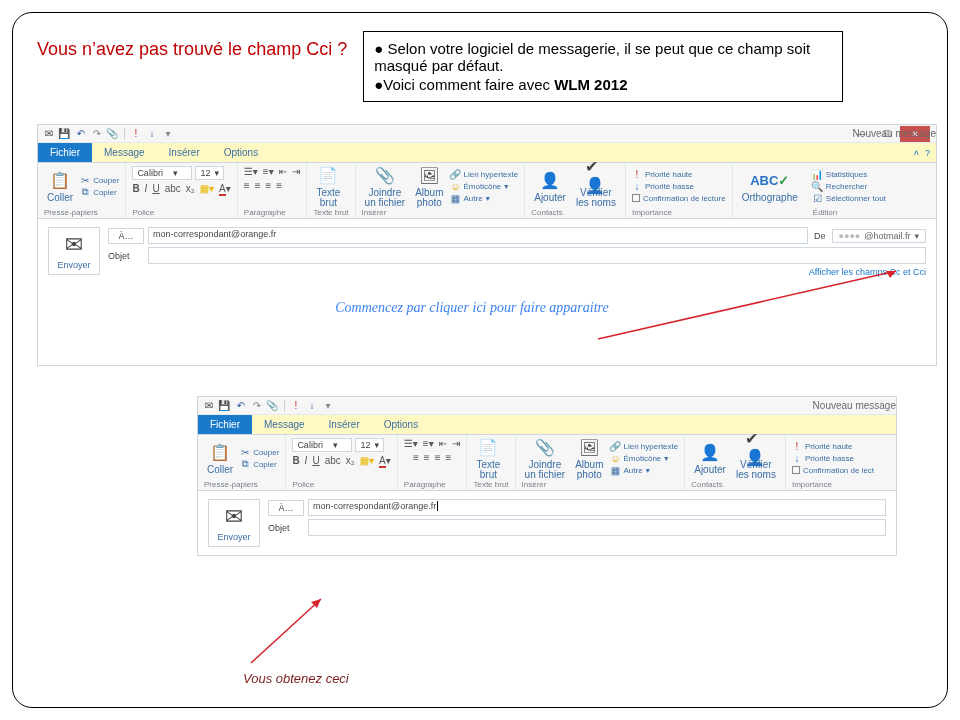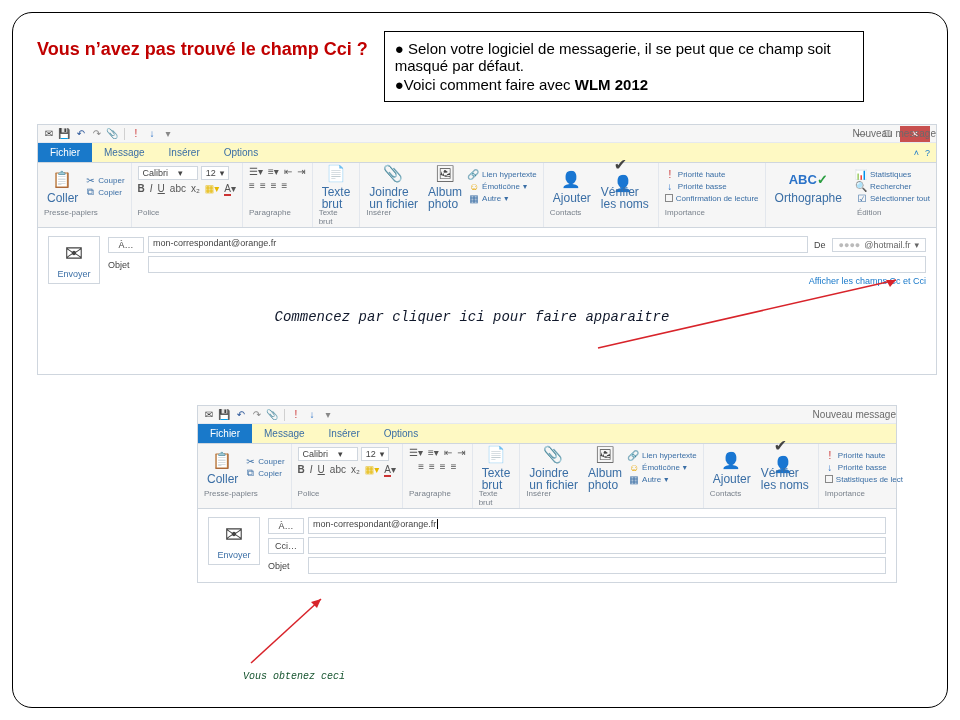--- a/index.html
+++ b/index.html
@@ -1,19 +1,19 @@
 <!DOCTYPE html>
 <html><head>
 <meta charset="utf-8">
 <style>
   *{box-sizing:border-box;margin:0;padding:0;font-family:"Segoe UI",Arial,sans-serif}
   body{background:#fff;width:960px;height:720px;position:relative}
   .page{position:absolute;inset:12px;border:1.5px solid #000;border-radius:20px;padding:18px 24px 0 24px;overflow:hidden}
   .top{display:flex;gap:16px;align-items:flex-start}
-  .q{color:#c00000;font-weight:700;font-size:18px;flex:0 0 auto;padding-top:8px}
+  .q{color:#c00000;font-weight:400;font-size:18px;flex:0 0 auto;padding-top:8px}
   .box{border:1.5px solid #000;padding:6px 10px;font-size:15px;max-width:480px}
   .box p{margin:2px 0}
   .scrA{margin-top:22px;width:900px}
   .scrB{margin:30px 0 0 160px;width:700px}
   .win{border:1px solid #cfd6de;background:#fff;font-size:10px;color:#444}
   .qat{height:18px;background:#f6f6f6;display:flex;align-items:center;gap:6px;padding:0 6px;position:relative;border-bottom:1px solid #e5e9ef}
   .qat .ic{width:10px;height:10px;display:flex;align-items:center;justify-content:center;font-size:10px}
   .qat .sep{width:1px;height:12px;background:#d0d0d0}
   .qat .title{position:absolute;left:0;right:0;text-align:right;color:#6a6a6a;font-size:10px;pointer-events:none}
   .wctrls{margin-left:auto;display:flex;gap:0}
@@ -23,36 +23,36 @@
   .tab{padding:4px 12px;color:#3a6ea5}
   .tab.active{background:#1979ca;color:#fff}
   .help{margin-left:auto;padding:2px 6px;display:flex;gap:6px;align-items:center}
   .help span{color:#1979ca;font-size:9px}
   .ribbon{display:flex;background:#f6f6f6;border-bottom:1px solid #cfd6de}
   .grp{border-right:1px solid #e3e7ed;padding:3px 6px 1px 6px;display:flex;flex-direction:column;gap:2px}
   .grp .body{display:flex;align-items:center;gap:4px;height:40px}
   .grp .lbl{font-size:8px;color:#7a828c}
   .bigbtn{display:flex;flex-direction:column;align-items:center;gap:1px;padding:1px 3px}
   .bigbtn .bic{width:22px;height:22px;display:flex;align-items:center;justify-content:center;font-size:16px}
-  .bigbtn .btxt{font-size:12px;color:#3a6ea5;line-height:1}
+  .bigbtn .btxt{font-size:10px;color:#3a6ea5;text-align:center;line-height:1}
   .sm{font-size:8px;color:#3a6ea5;display:flex;align-items:center;gap:3px;white-space:nowrap}
   .sm .sic{width:10px;height:10px;font-size:10px;display:flex;align-items:center;justify-content:center}
   .mailhdr{display:flex;padding:8px 10px;gap:8px;align-items:flex-start;background:#fff;position:relative}
   .sendbtn{border:1px solid #cfd6de;padding:4px;display:flex;flex-direction:column;align-items:center;gap:2px;width:52px}
   .sendbtn .eic{font-size:22px}
   .sendbtn .etxt{font-size:9px;color:#3a6ea5}
   .fields{flex:1;display:flex;flex-direction:column;gap:3px}
   .row{display:flex;gap:4px;align-items:center}
   .fbtn{border:1px solid #cfd6de;background:#fff;font-size:9px;color:#444;width:36px;text-align:center;padding:2px 0}
   .ftxt{flex:1;border:1px solid #cfd6de;height:17px;font-size:9px;padding:1px 4px}
   .fromsel{border:1px solid #cfd6de;font-size:9px;padding:1px 6px;display:flex;align-items:center;gap:4px;color:#666}
   .link{font-size:9px;color:#1979ca;text-align:right}
   .mailbody{height:80px;padding:14px 30px 0 0;text-align:center}
-  .hand{color:#0f172a;font-family:Liberation Mono, monospace;font-style:italic;font-size:14px;line-height:1.3}
-  .hand2{color:#14532d;font-family:Liberation Mono, monospace;font-style:italic;font-size:10px;margin:8px 0 0 40px}
+  .hand{color:#3b82f6;font-family:Liberation Serif, serif;font-style:italic;font-size:14px;line-height:1.3}
+  .hand2{color:#7f1d1d;font-family:Liberation Sans, sans-serif;font-style:italic;font-size:13px;margin:8px 0 0 40px}
   svg.arrow{position:absolute;pointer-events:none}
 </style>
 </head>
 <body>
 
 <div class="page">
 
   <div class="top">
     <div class="q">Vous n’avez pas trouvé le champ Cci ?</div>
     <div class="box">
@@ -435,40 +435,36 @@
         <div class="sm">
                 <span class="sic" style="color:#c33">!</span>
                 <span>Priorité haute</span>
               </div>
         <div class="sm">
                 <span class="sic" style="color:#2a72c8">↓</span>
                 <span>Priorité basse</span>
               </div>
         <div class="sm">
                 <span class="sic" style="border:1px solid #888;width:8px;height:8px"></span>
-                <span>Statistiques de lect</span>
+                <span>Confirmation de lect</span>
               </div>
       </div>
           </div>
           <div class="lbl">Importance</div>
         </div>
     </div>
     <div class="mailhdr">
       <div class="sendbtn">
         <div class="eic">✉</div>
         <div class="etxt">Envoyer</div>
       </div>
       <div class="fields">
         <div class="row">
             <div class="fbtn">À…</div>
             <div class="ftxt"><span>mon-correspondant@orange.fr</span><span style="border-left:1px solid #000;margin-left:1px">&nbsp;</span></div>
-          </div>
-        <div class="row">
-            <div class="fbtn">Cci…</div>
-            <div class="ftxt"></div>
           </div>
         <div class="row">
             <div class="fbtn" style="border:none;background:none;text-align:left">Objet</div>
             <div class="ftxt"></div>
           </div>
       </div>
     </div>
   </div>
 
   <svg class="arrow" style="left:218px;top:580px;width:120px;height:80px">

